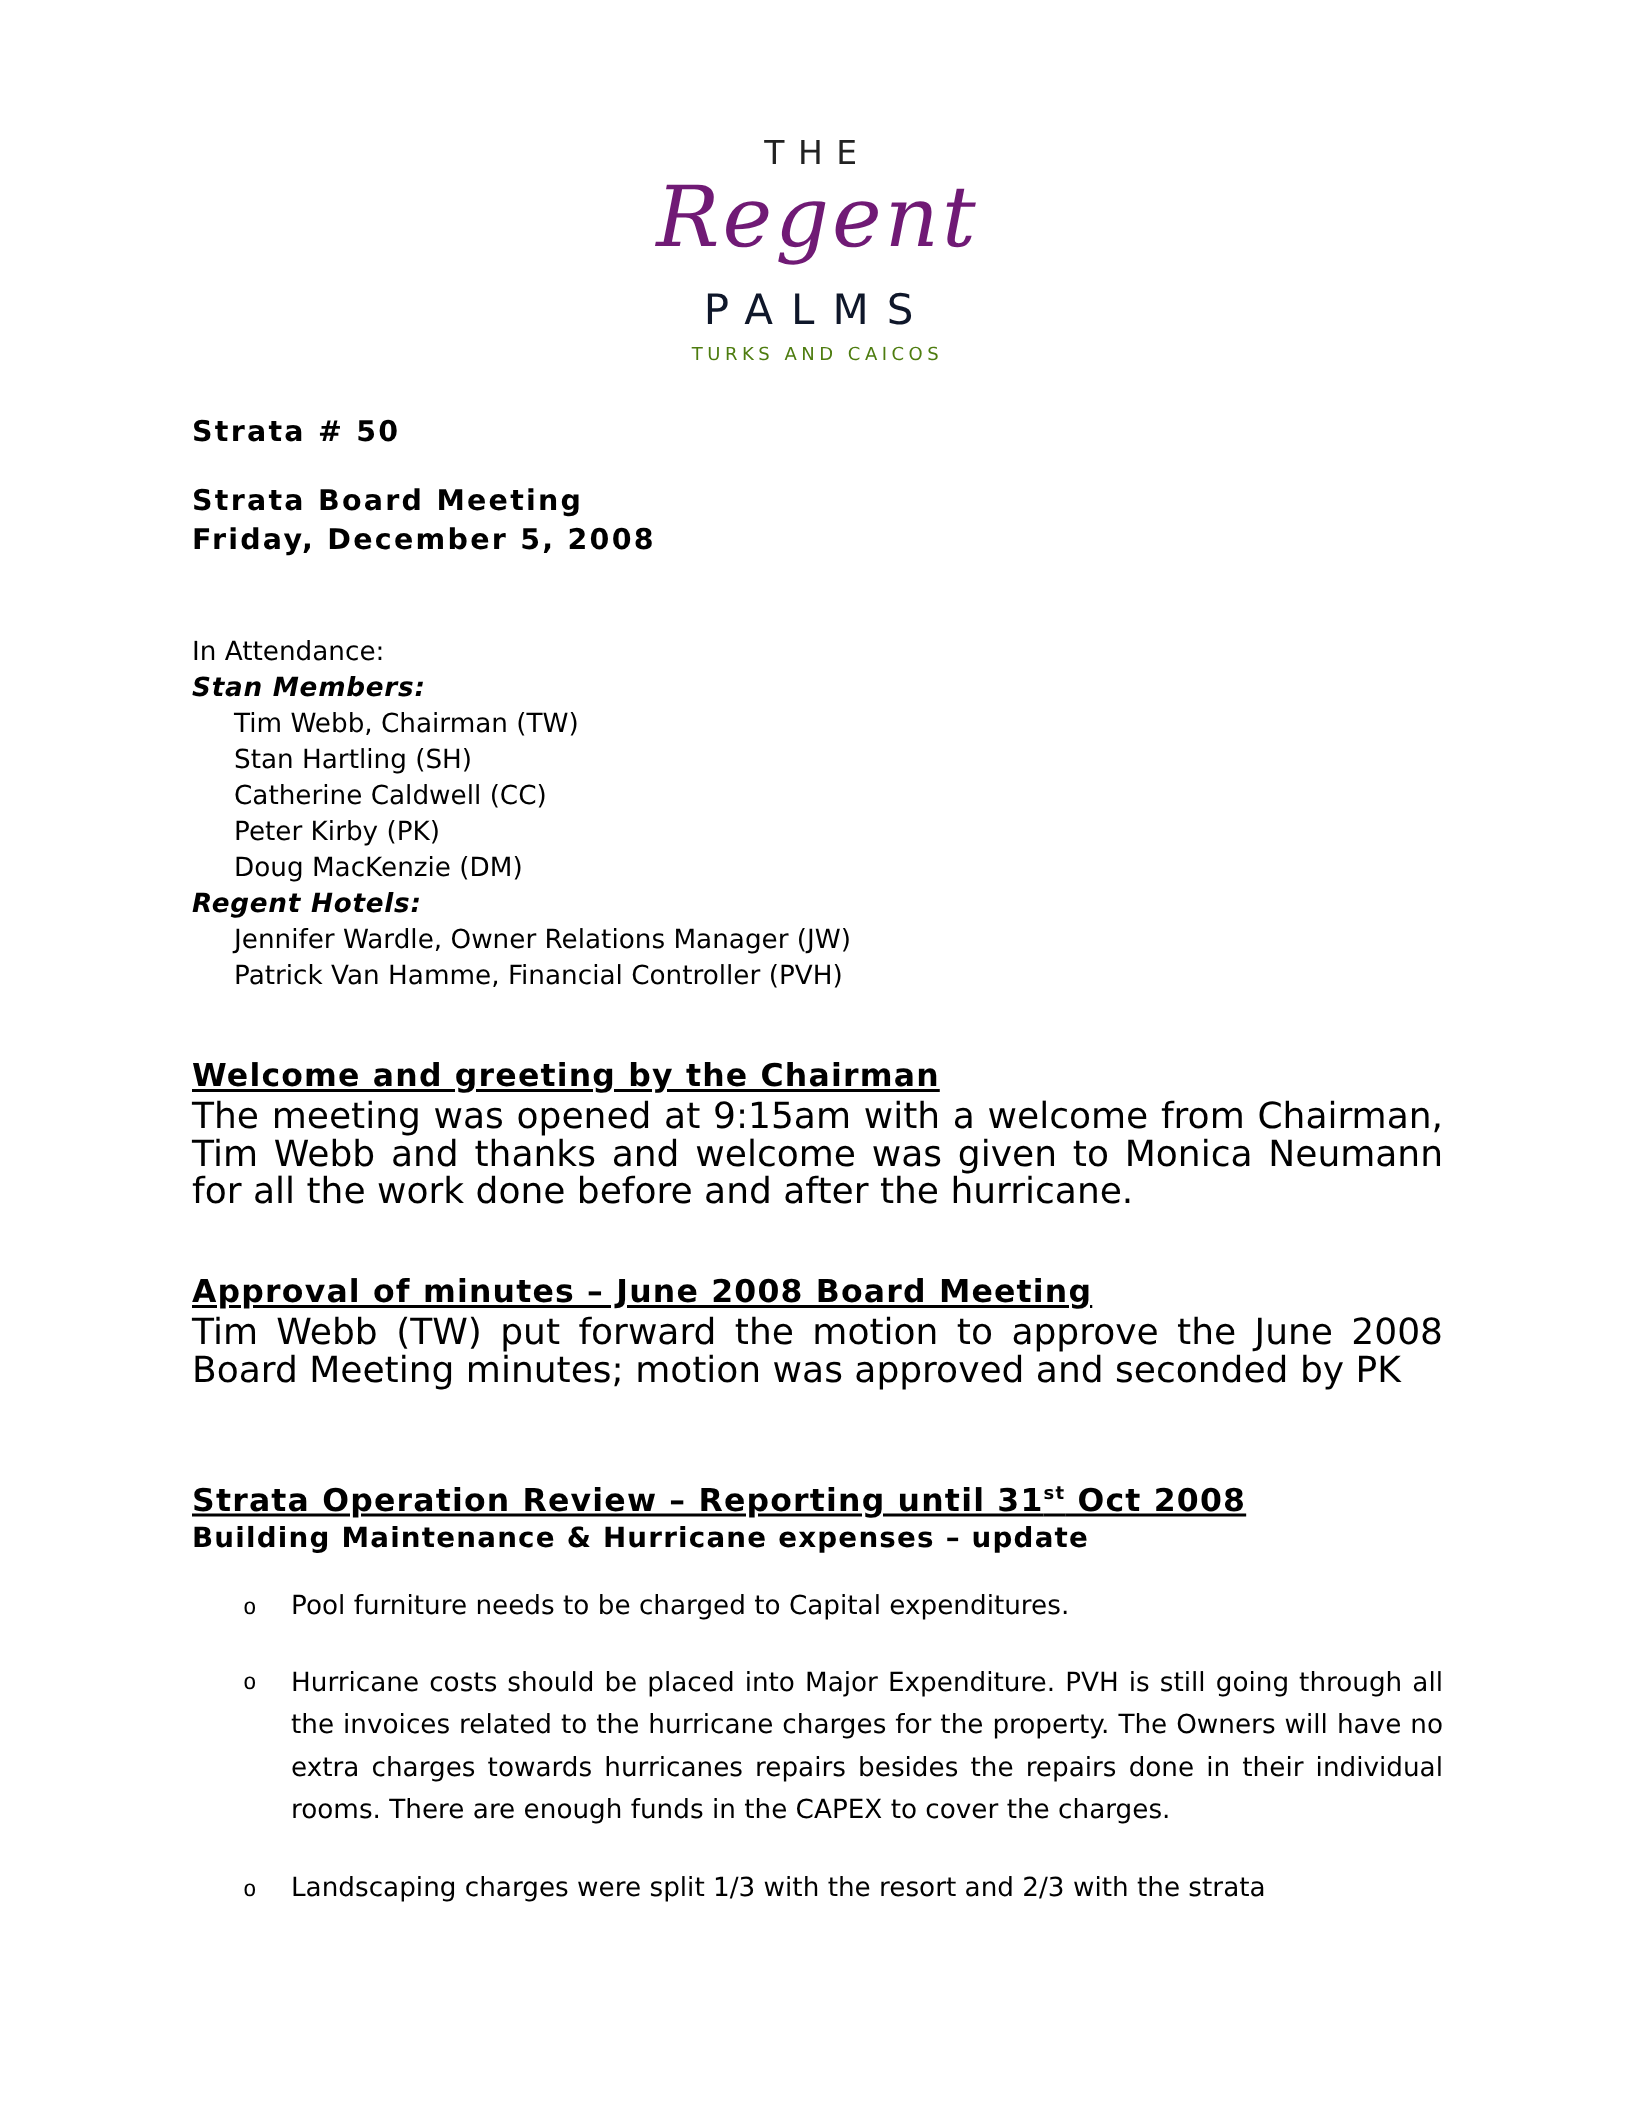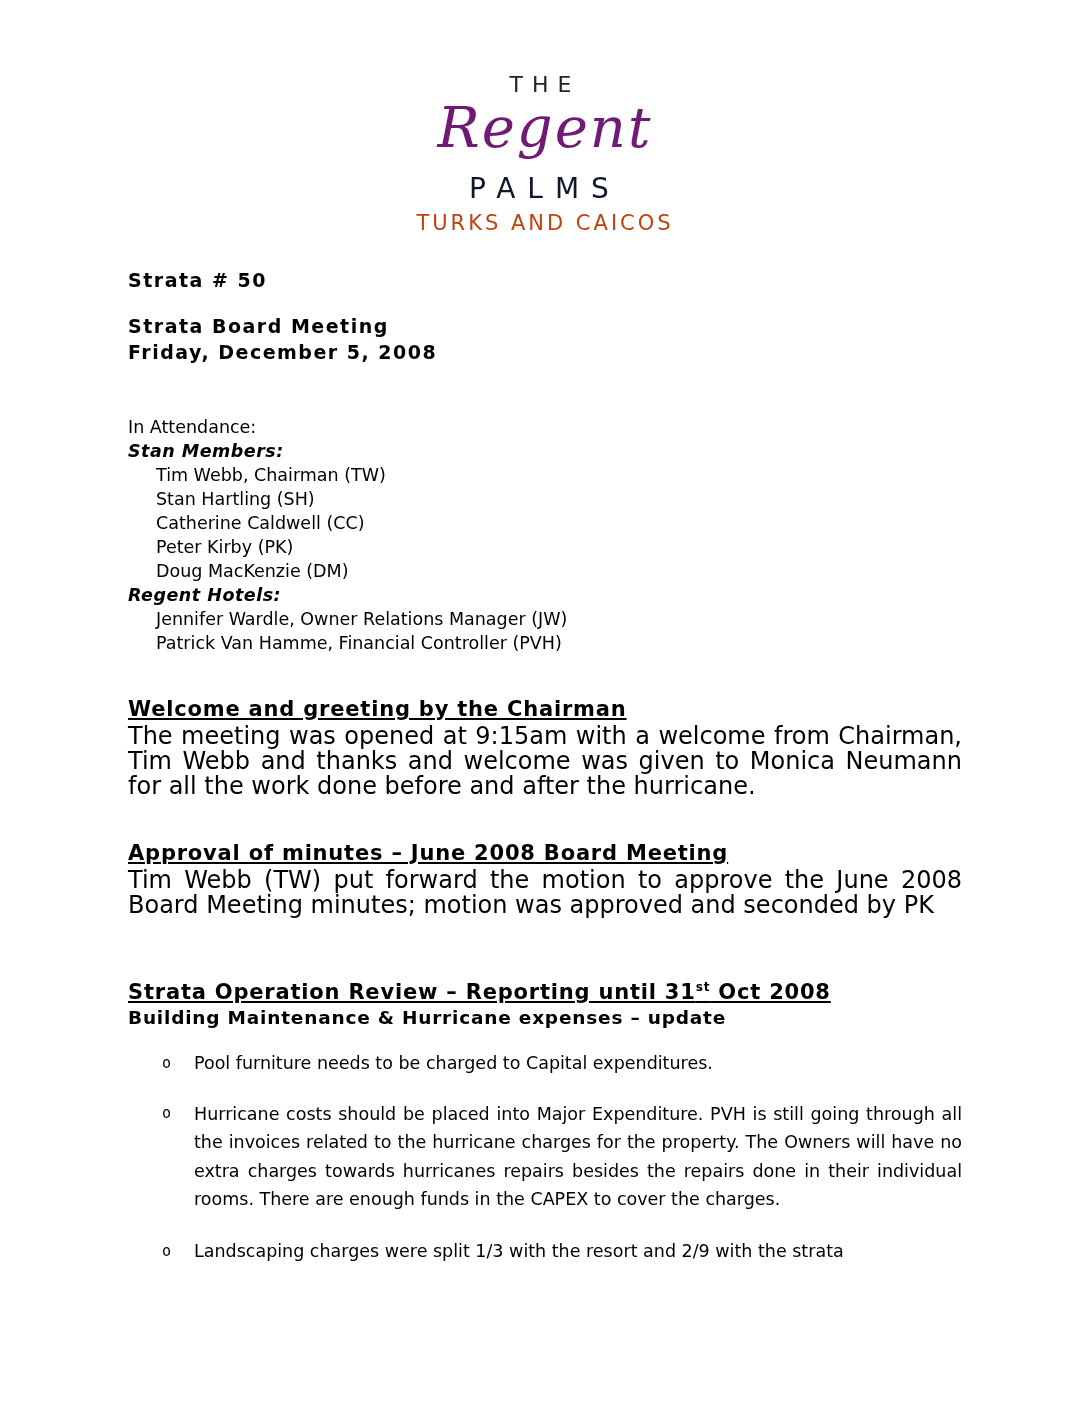--- a/index.html
+++ b/index.html
@@ -9,21 +9,21 @@
   }
   .page {
     position: relative;
     width: 1088px;
     height: 1408px;
     margin: 0 auto;
     background: #ffffff;
     color: #000000;
     font-family: "DejaVu Sans", "Liberation Sans", sans-serif;
     box-sizing: border-box;
-    padding: 72px 126px 0 128px;
+    padding: 90px 126px 0 128px;
     overflow: hidden;
   }
 
   
   .logo {
     text-align: center;
     color: #1c1c1c;
     margin-bottom: 34px;
   }
   .logo-the {
@@ -41,23 +41,23 @@
     letter-spacing: 2px;
     color: #701a75;
   }
   .logo-palms {
     font-size: 28px;
     letter-spacing: 12px;
     color: #0f172a;
     margin-top: 14px;
   }
   .logo-location {
-    font-size: 21px;
+    font-size: 12px;
     letter-spacing: 3px;
-    color: #c2410c;
+    color: #4d7c0f;
     margin-top: 6px;
   }
 
   
   .title-block {
     text-align: left;
     font-weight: bold;
     font-size: 19px;
     letter-spacing: 1.5px;
   }
@@ -184,18 +184,18 @@
       <div class="bullet-item single">
         <div class="bullet-marker">o</div>
         <div class="bullet-text">Pool furniture needs to be charged to Capital expenditures.</div>
       </div>
       <div class="bullet-item">
         <div class="bullet-marker">o</div>
         <div class="bullet-text">Hurricane costs should be placed into Major Expenditure. PVH is still going through all the invoices related to the hurricane charges for the property. The Owners will have no extra charges towards hurricanes repairs besides the repairs done in their individual rooms. There are enough funds in the CAPEX to cover the charges.</div>
       </div>
       <div class="bullet-item single">
         <div class="bullet-marker">o</div>
-        <div class="bullet-text">Landscaping charges were split 1/3 with the resort and 2/9 with the strata</div>
+        <div class="bullet-text">Landscaping charges were split 1/3 with the resort and 2/3 with the strata</div>
       </div>
     </div>
   </div>
 
 </div>
 
 </body></html>

